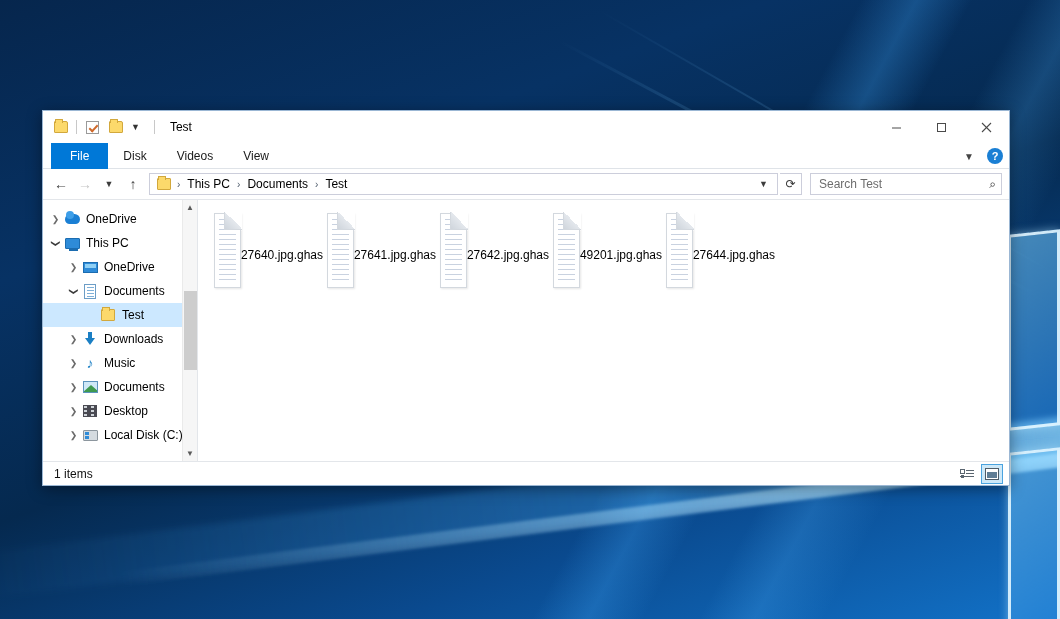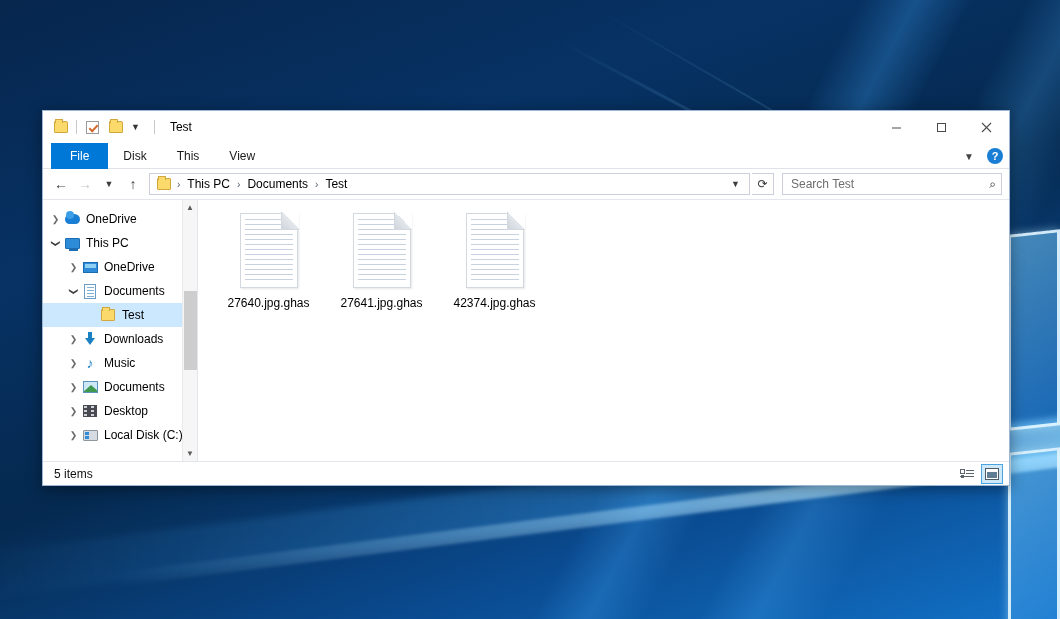--- a/index.html
+++ b/index.html
@@ -276,21 +276,21 @@
   .refresh-btn {
     width: 22px; height: 22px;
     border: 1px solid #cccedb;
     border-left: none;
     display: flex; align-items: center; justify-content: center;
     color: #3c3c3c;
     font-size: 12px;
     background: #fff;
   }
   .searchbox {
-    width: 220px;
+    width: 192px;
     height: 22px;
     border: 1px solid #cccedb;
     margin-left: 6px;
     display: flex;
     align-items: center;
     padding: 0 5px 0 8px;
     background: #fff;
   }
   .search-ph {
     flex: 1;
@@ -515,21 +515,21 @@
     overflow: hidden;
   }
   .filegrid {
     display: flex;
     flex-wrap: wrap;
   }
   .fileitem {
     width: 113px;
     padding: 4px 2px 6px;
     display: flex;
-    flex-direction: column;
+    flex-direction: row;
     align-items: center;
     text-align: center;
   }
   .doc-ico {
     width: 58px; height: 75px;
     position: relative;
     margin-bottom: 8px;
   }
   .doc-body {
     position: absolute;
@@ -679,21 +679,21 @@
             <line x1="1" y1="1" x2="10" y2="10" stroke="currentColor" stroke-width="1.1"></line>
             <line x1="10" y1="1" x2="1" y2="10" stroke="currentColor" stroke-width="1.1"></line>
           </svg>
       </div>
     </div>
   </div>
 
   <div class="ribbonbar">
     <div class="rtab file">File</div>
     <div class="rtab">Disk</div>
-    <div class="rtab">This</div>
+    <div class="rtab">Videos</div>
     <div class="rtab">View</div>
     <div class="ribbon-right">
       <div class="chev-btn">▼</div>
       <div class="help-ico">?</div>
     </div>
   </div>
 
   <div class="addressbar">
     <div class="nav-btn">←</div>
     <div class="nav-btn disabled">→</div>
@@ -822,28 +822,46 @@
             </div>
             <div class="fname">27641.jpg.ghas</div>
           </div>
           <div class="fileitem">
             <div class="doc-ico">
               <div class="doc-body"></div>
               <div class="doc-lines"></div>
               <div class="doc-mask"></div>
               <div class="doc-fold"></div>
             </div>
-            <div class="fname">42374.jpg.ghas</div>
+            <div class="fname">27642.jpg.ghas</div>
+          </div>
+          <div class="fileitem">
+            <div class="doc-ico">
+              <div class="doc-body"></div>
+              <div class="doc-lines"></div>
+              <div class="doc-mask"></div>
+              <div class="doc-fold"></div>
+            </div>
+            <div class="fname">49201.jpg.ghas</div>
+          </div>
+          <div class="fileitem">
+            <div class="doc-ico">
+              <div class="doc-body"></div>
+              <div class="doc-lines"></div>
+              <div class="doc-mask"></div>
+              <div class="doc-fold"></div>
+            </div>
+            <div class="fname">27644.jpg.ghas</div>
           </div>
         </div>
     </div>
   </div>
 
   <div class="statusbar">
-    <div class="status-text">5 items</div>
+    <div class="status-text">1 items</div>
     <div class="viewbtns">
       <div class="viewbtn">
         <span class="ic-details"></span>
       </div>
       <div class="viewbtn active">
         <span class="ic-largeicons"></span>
       </div>
     </div>
   </div>
 </div>

